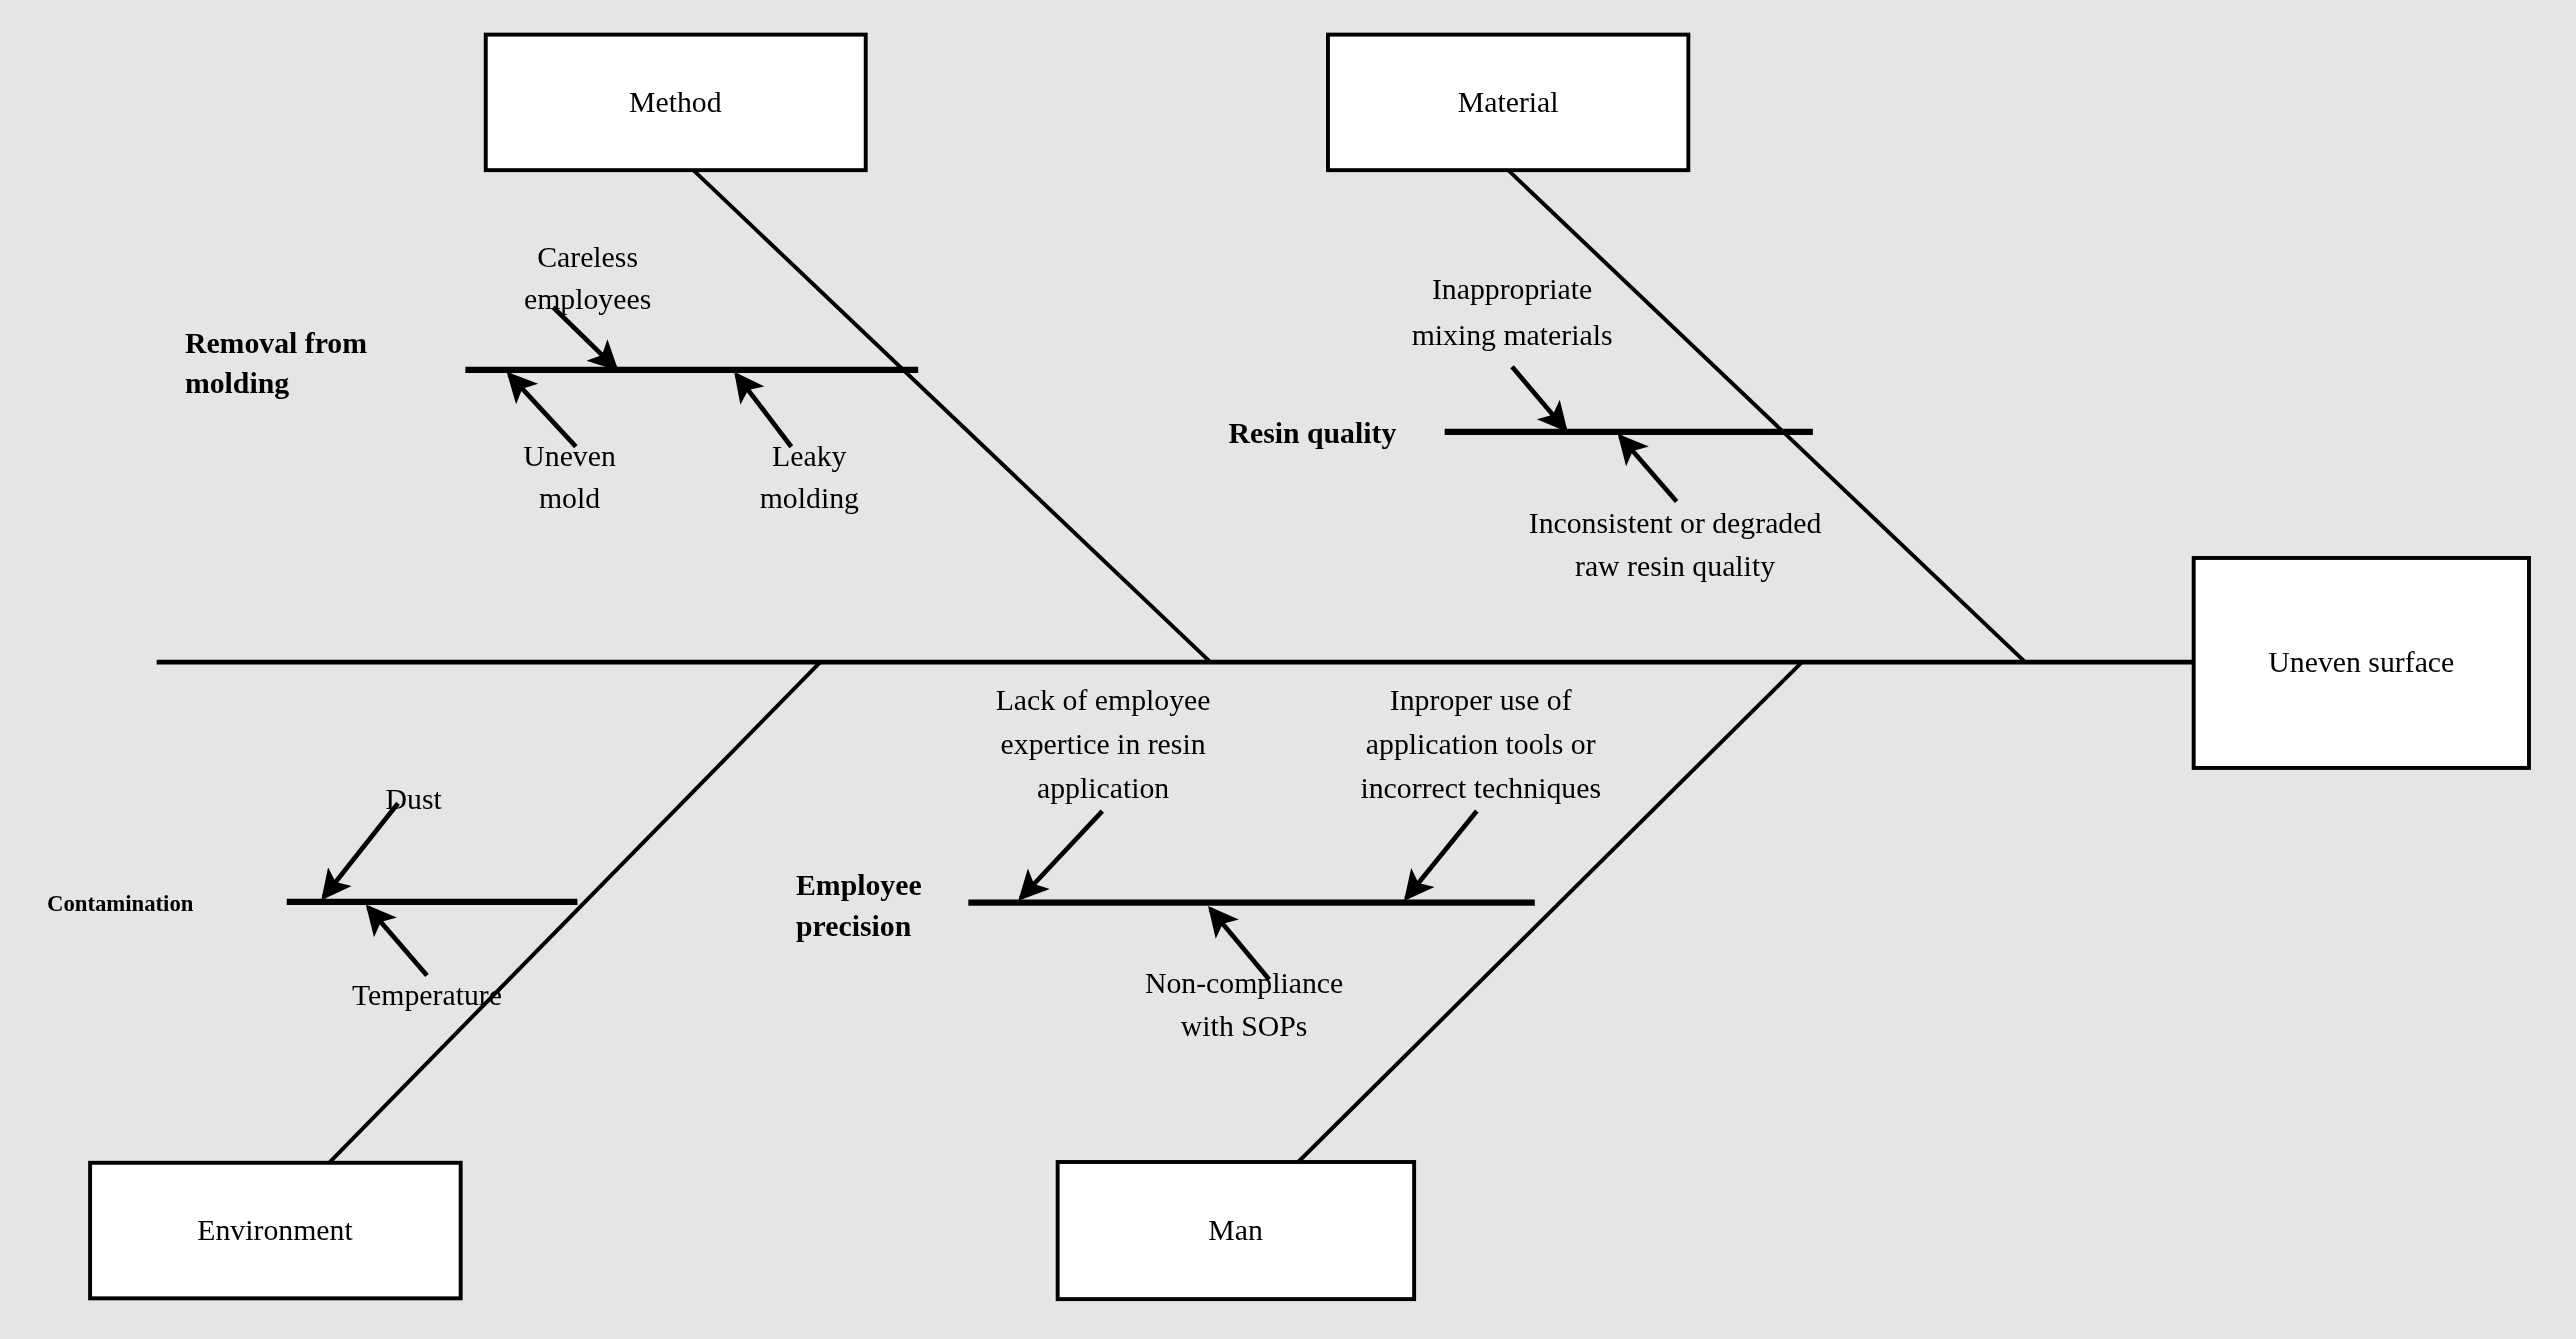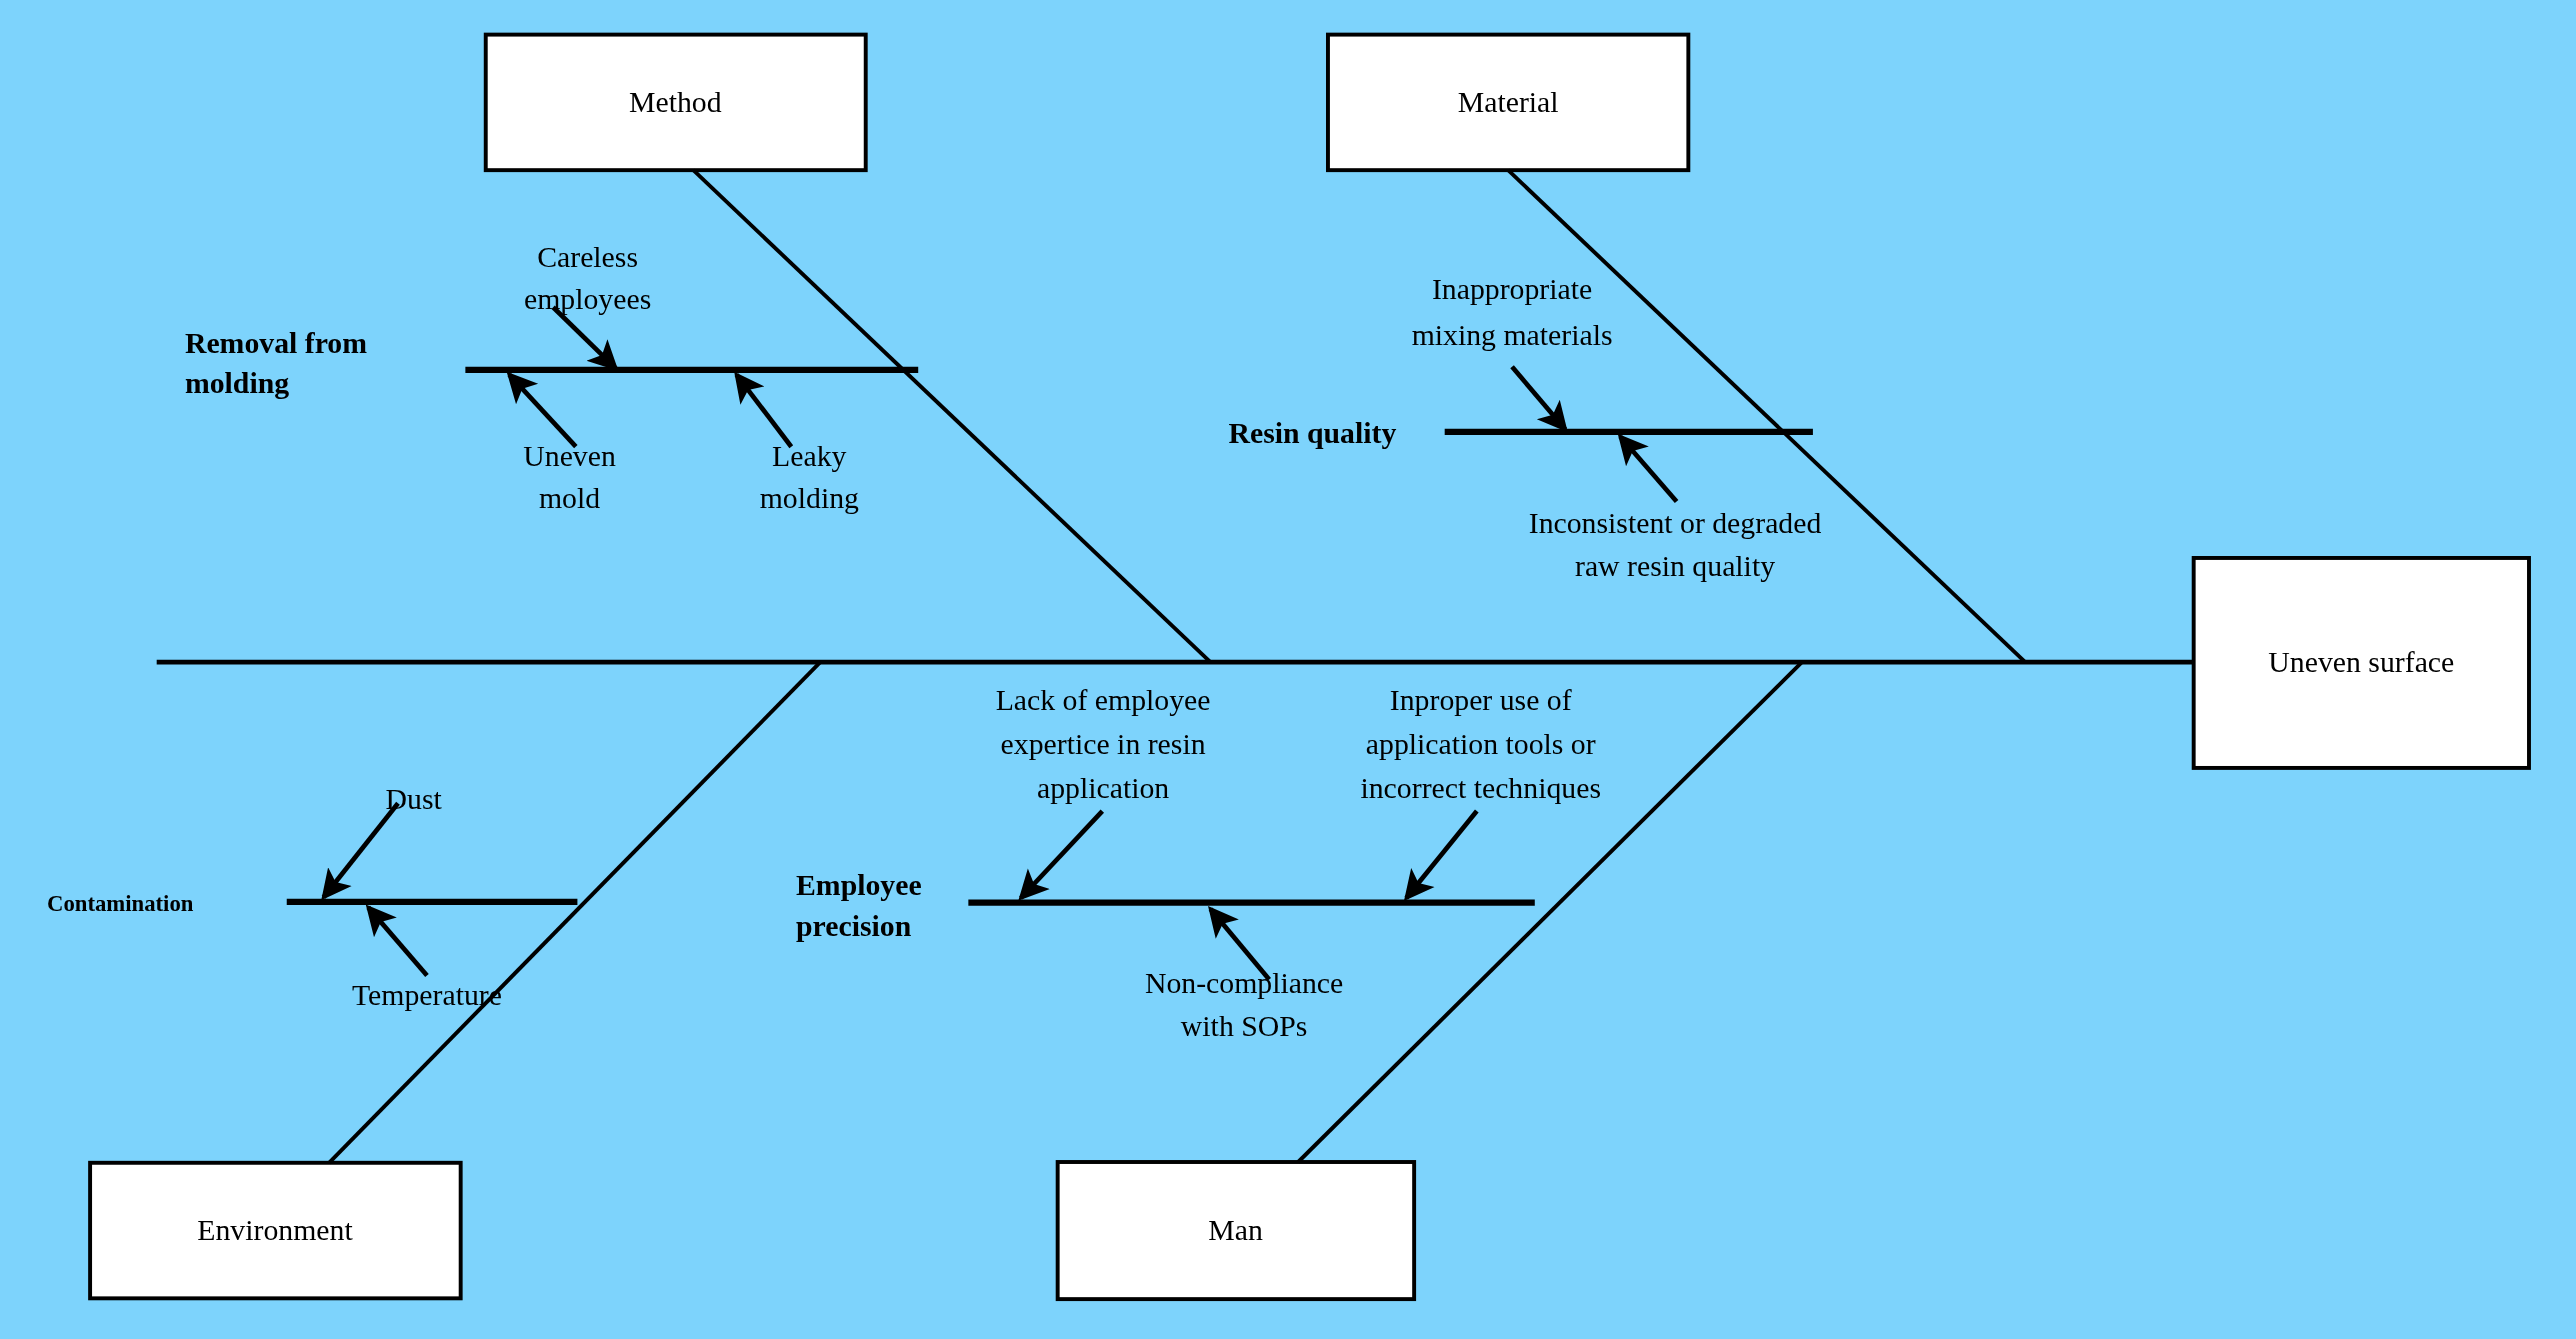--- a/index.html
+++ b/index.html
@@ -4,21 +4,21 @@
 <style>
   html, body {
     margin: 0;
     padding: 0;
     background: #ffffff;
   }
   #canvas {
     position: relative;
     width: 2576px;
     height: 1340px;
-    background: #7dd3fc;
+    background: #e5e5e5;
     overflow: hidden;
     font-family: "Liberation Serif", "DejaVu Serif", serif;
   }
   svg.diagram {
     position: absolute;
     left: 0;
     top: 0;
     width: 2576px;
     height: 1340px;
   }

